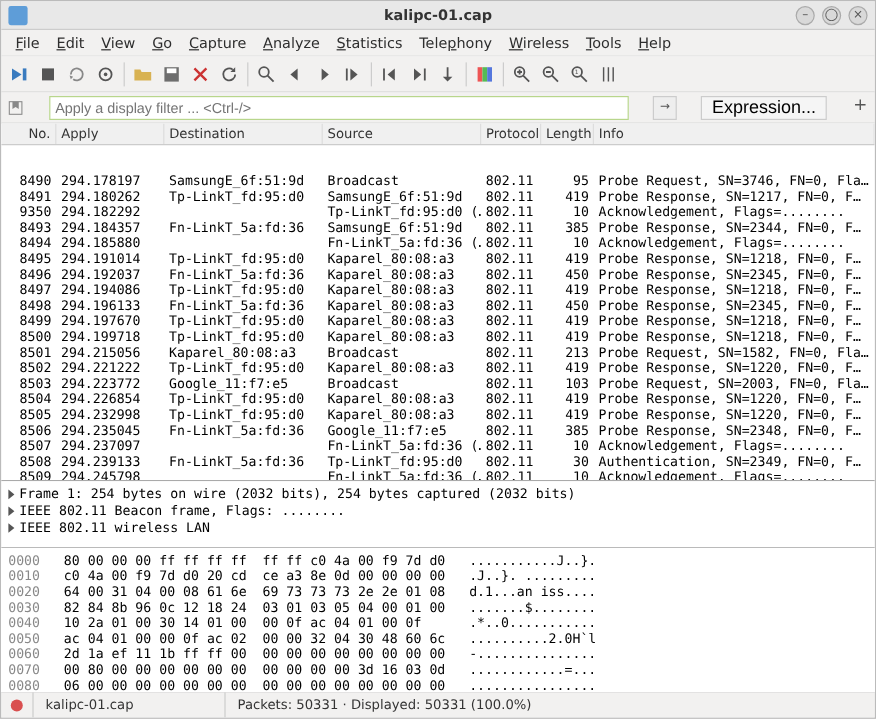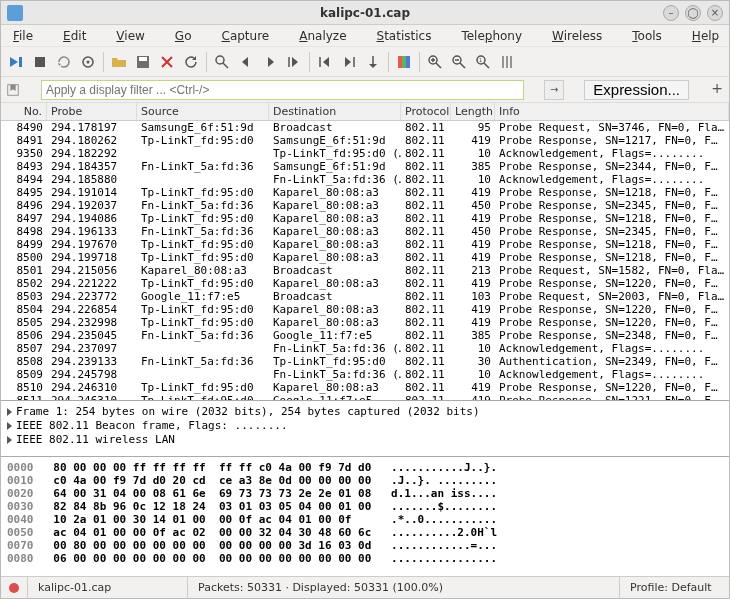--- a/index.html
+++ b/index.html
@@ -2,51 +2,51 @@
 <html><head>
 <meta charset="utf-8">
 <style>
   * { box-sizing: border-box; margin: 0; padding: 0; }
   body { font-family: "DejaVu Sans", Arial, sans-serif; font-size: 12px; background: #f2f1f0; width: 730px; height: 599px; display: flex; flex-direction: column; border: 1px solid #bbb; }
   .titlebar { height: 24px; background: #e8e8e8; display: flex; align-items: center; position: relative; border-bottom: 1px solid #ccc; }
   .titlebar .wicon { width: 16px; height: 16px; margin-left: 6px; background: #5e9dd8; border-radius: 2px; }
   .titlebar .title { position: absolute; left: 0; right: 0; text-align: center; font-size: 12px; color: #333; font-weight: bold; }
   .titlebar .win-controls { position: absolute; right: 6px; display: flex; gap: 6px; }
   .win-btn { width: 16px; height: 16px; border-radius: 50%; background: #d9d9d9; border: 1px solid #aaa; font-size: 10px; line-height: 14px; text-align: center; color:#555; }
-  .menubar { height: 22px; display: flex; align-items: center; gap: 18px; padding: 0 6px; background: #f2f1f0; border-bottom: 1px solid #e5e5e5; }
+  .menubar { height: 22px; display: flex; align-items: center; gap: 2px; padding: 0 6px; background: #f2f1f0; border-bottom: 1px solid #e5e5e5; }
   .menubar span { padding: 2px 6px; font-size: 12px; color: #2e2e2e; }
   .menubar span u { text-decoration: underline; }
   .toolbar { height: 30px; display: flex; align-items: center; gap: 2px; padding: 2px 4px; background: #f2f1f0; border-bottom: 1px solid #ddd; }
   .tbtn { width: 22px; height: 22px; display: flex; align-items: center; justify-content: center; border: 1px solid transparent; border-radius: 2px; color: #444; }
   .tbtn svg { width: 16px; height: 16px; }
   .sep { width: 1px; height: 20px; background: #ccc; margin: 0 2px; }
   .filterbar { height: 26px; display: flex; align-items: center; padding: 2px 4px; gap: 20px; border-bottom: 1px solid #ddd; background:#f2f1f0; }
   .filter-icon { width: 16px; height: 16px; color:#444; display:flex; align-items:center; justify-content:center;}
   .filter-input { flex: 1; height: 20px; border: 1px solid #b8d68c; background: #fff; padding: 0 4px; font-size: 12px; color: #888; }
   .filter-apply { width: 20px; height: 20px; border:1px solid #ccc; background:#eee; font-size:10px; text-align:center; line-height:18px; color:#555;}
   .expr-btn { height: 20px; padding: 0 8px; border: 1px solid #ccc; background: #f5f5f5; font-size: 15px; }
   .plus-btn { width: 16px; height:20px; text-align:center; font-size:14px; color:#555;}
   .packet-list { flex: 0 0 298px; background: #fff; overflow: hidden; display: flex; flex-direction: column; border-bottom: 1px solid #aaa; }
   .plist-header { display: flex; height: 18px; background: #f0f0f0; border-bottom: 1px solid #ccc; align-items: center; }
   .plist-header .col { border-right: 1px solid #ddd; padding: 2px 4px; font-size: 11px; color: #333; overflow: hidden; white-space: nowrap; }
-  .plist-body { flex: 1; overflow-y: scroll; font-family: "DejaVu Sans Mono","Courier New",monospace; font-size: 11px; }
+  .plist-body { flex: 1; overflow-y: scroll; font-family: "DejaVu Sans Mono","Courier New",monospace; font-size: 11px; margin-top: 23px; }
   .prow { display: flex; height: 13px; line-height: 13px; white-space: nowrap; }
   .prow .cell { padding: 0 4px; overflow: hidden; }
   .c-no { width: 46px; text-align: right; }
   .c-time { width: 90px; }
   .c-src { width: 132px; }
   .c-dst { width: 132px; }
   .c-proto { width: 50px; }
   .c-len { width: 44px; text-align: right; }
   .c-info { flex: 1; }
   .details { flex: 0 0 56px; background: #fff; border-bottom: 1px solid #aaa; font-family: "DejaVu Sans Mono","Courier New",monospace; font-size: 11px; padding: 4px 6px; overflow:auto; }
   .details div { line-height: 14px; white-space: nowrap; }
   .tri { display:inline-block; width:0; height:0; border-top:4px solid transparent; border-bottom:4px solid transparent; border-left:5px solid #555; margin-right:4px; vertical-align:middle;}
   .hexpane { flex: 1; background: #fff; font-family: "DejaVu Sans Mono","Courier New",monospace; font-size: 11px; padding: 4px 6px; overflow:auto; line-height: 13px; }
-  .hexrow { white-space: pre; font-weight: bold; }
+  .hexrow { white-space: pre; }
   .hex-off { color: #888; }
   .statusbar { height: 22px; background: #f2f1f0; border-top: 1px solid #ccc; display: flex; align-items: center; font-size: 11px; color: #333; }
   .status-dot { width: 10px; height: 10px; border-radius: 50%; background: #d94f4f; margin: 0 8px; }
   .status-seg { padding: 0 10px; border-left: 1px solid #ccc; height: 100%; display:flex; align-items:center; }
   .status-seg:first-of-type { border-left:none; }
   ::-webkit-scrollbar { width: 12px; height:12px; }
   ::-webkit-scrollbar-thumb { background: #c6c6c6; border-radius: 6px; border:2px solid #eee; }
   ::-webkit-scrollbar-track { background: #eee; }
 </style>
 </head>
@@ -209,23 +209,23 @@
     </div>
   <input class="filter-input" placeholder="Apply a display filter ... &lt;Ctrl-/&gt;" style="">
   <div class="filter-apply">→</div>
   <button class="expr-btn">Expression...</button>
   <div class="plus-btn">+</div>
 </div>
 
 <div class="packet-list">
   <div class="plist-header">
     <div class="col c-no">No.</div>
-    <div class="col c-time">Probe</div>
+    <div class="col c-time">Apply</div>
+    <div class="col c-dst">Destination</div>
     <div class="col c-src">Source</div>
-    <div class="col c-dst">Destination</div>
     <div class="col c-proto">Protocol</div>
     <div class="col c-len">Length</div>
     <div class="col c-info">Info</div>
   </div>
   <div class="plist-body" id="plist-body">
       <div class="prow">
         <div class="cell c-no">8490</div>
         <div class="cell c-time">294.178197</div>
         <div class="cell c-src">SamsungE_6f:51:9d</div>
         <div class="cell c-dst">Broadcast</div>
@@ -431,22 +431,22 @@
     <div><span class="tri"></span>IEEE 802.11 wireless LAN</div>
   </div>
 
 <div class="hexpane" id="hex-pane">
     <div class="hexrow"><span class="hex-off">0000</span>   80 00 00 00 ff ff ff ff  ff ff c0 4a 00 f9 7d d0   ...........J..}.</div>
     <div class="hexrow"><span class="hex-off">0010</span>   c0 4a 00 f9 7d d0 20 cd  ce a3 8e 0d 00 00 00 00   .J..}. .........</div>
     <div class="hexrow"><span class="hex-off">0020</span>   64 00 31 04 00 08 61 6e  69 73 73 73 2e 2e 01 08   d.1...an iss....</div>
     <div class="hexrow"><span class="hex-off">0030</span>   82 84 8b 96 0c 12 18 24  03 01 03 05 04 00 01 00   .......$........</div>
     <div class="hexrow"><span class="hex-off">0040</span>   10 2a 01 00 30 14 01 00  00 0f ac 04 01 00 0f      .*..0...........</div>
     <div class="hexrow"><span class="hex-off">0050</span>   ac 04 01 00 00 0f ac 02  00 00 32 04 30 48 60 6c   ..........2.0H`l</div>
+    <div class="hexrow"><span class="hex-off">0060</span>   2d 1a ef 11 1b ff ff 00  00 00 00 00 00 00 00 00   -...............</div>
     <div class="hexrow"><span class="hex-off">0070</span>   00 80 00 00 00 00 00 00  00 00 00 00 3d 16 03 0d   ............=...</div>
     <div class="hexrow"><span class="hex-off">0080</span>   06 00 00 00 00 00 00 00  00 00 00 00 00 00 00 00   ................</div>
   </div>
 
 <div class="statusbar">
   <div class="status-dot"></div>
   <div class="status-seg" style="flex:0 0 160px">kalipc-01.cap</div>
   <div class="status-seg" style="flex:1">Packets: 50331 · Displayed: 50331 (100.0%)</div>
-  <div class="status-seg" style="flex:0 0 110px">Profile: Default</div>
 </div>
 
 </body></html>

